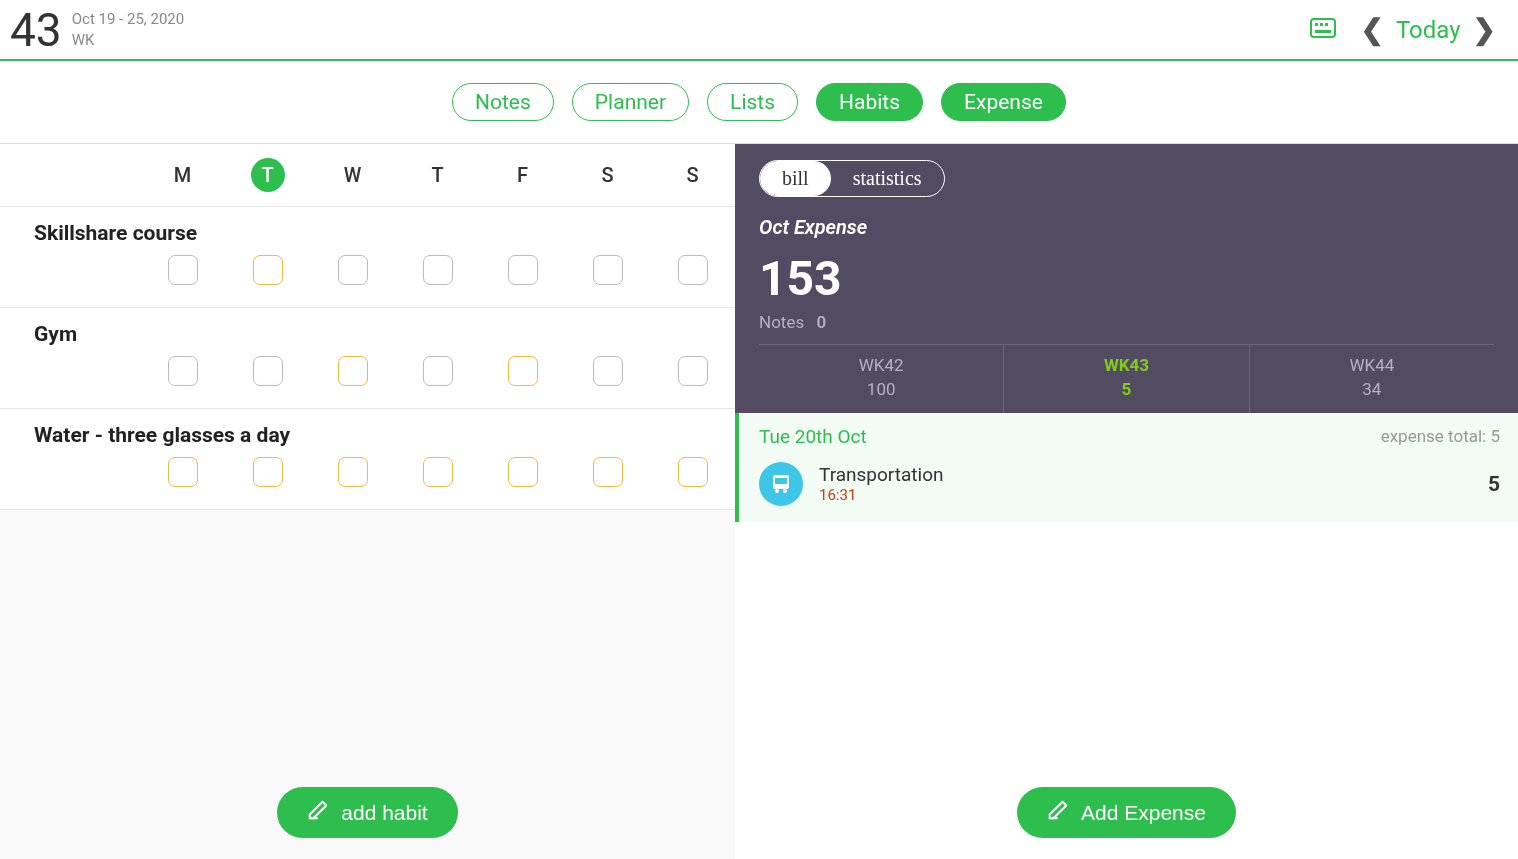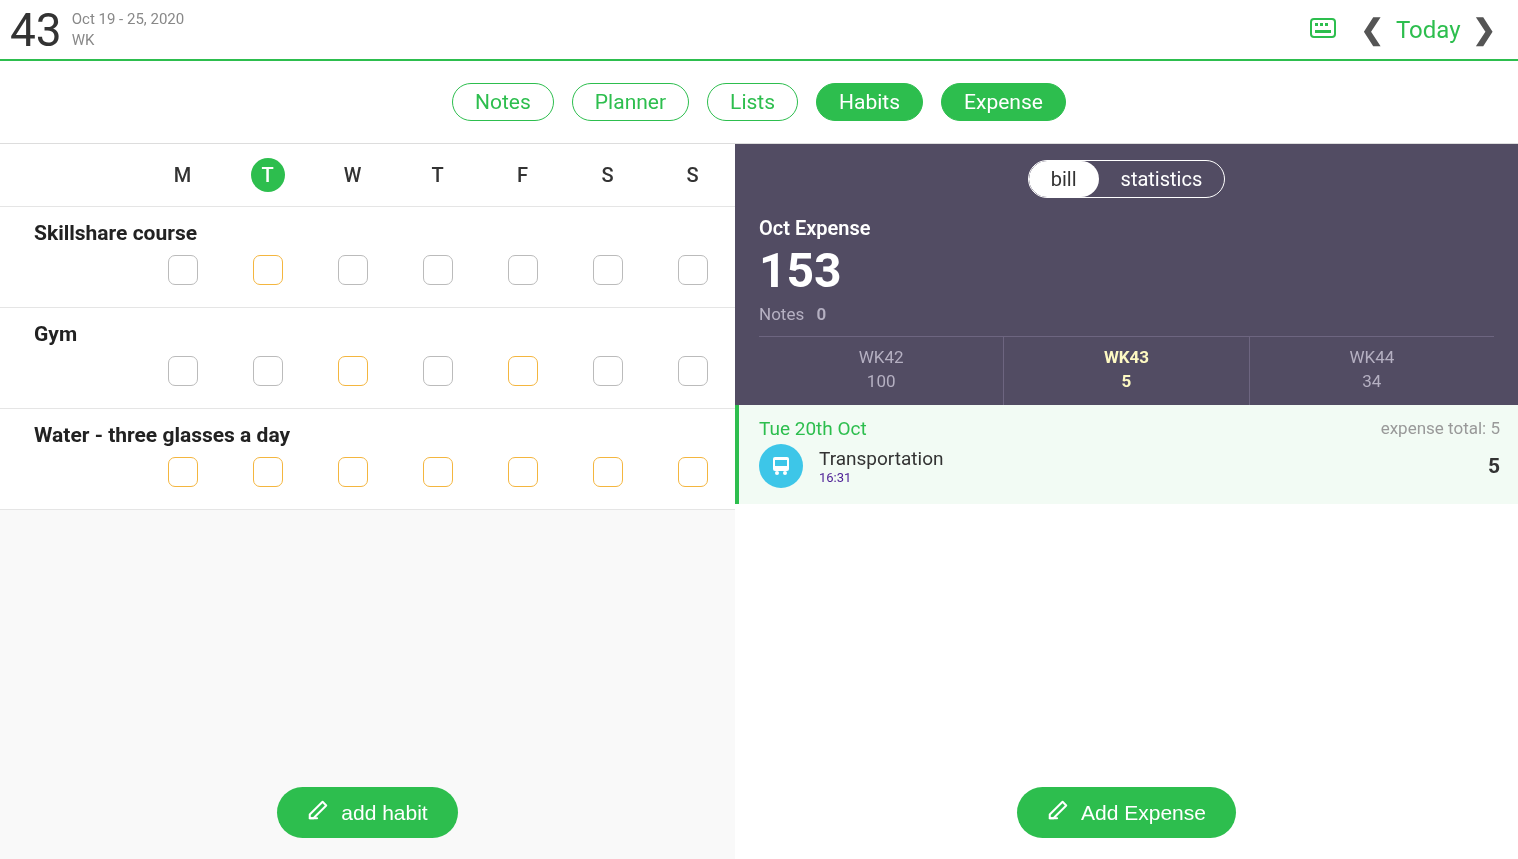--- a/index.html
+++ b/index.html
@@ -33,44 +33,44 @@
   .habit-title { font-size: 21px; font-weight: 700; color: #222; margin-bottom: 10px; }
   .check-row { display: flex; }
   .check-cell { width: 85px; text-align: center; }
   .checkbox { display: inline-block; width: 30px; height: 30px; border: 1.5px solid #bbb; border-radius: 7px; cursor: pointer; }
   .checkbox.orange { border-color: #f4b63f; }
 
   .left-footer { margin-top: auto; display:flex; justify-content:center; padding: 20px 0 28px; }
   .add-btn { display: inline-flex; align-items: center; gap: 12px; background: #2dbe4e; color: #fff; border: none; border-radius: 27px; padding: 12px 30px; font-size: 21px; cursor: pointer; }
 
   .right-top { background: #524c63; color: #fff; padding: 16px 24px 0; }
-  .toggle { display: flex; justify-content: center; margin-bottom: 18px; }
+  .toggle { display: flex; margin-bottom: 18px; font-family: Liberation Serif, serif; }
   .toggle-inner { border: 1.5px solid #fff; border-radius: 22px; display: flex; overflow: hidden; }
   .toggle-opt { padding: 6px 22px; font-size: 20px; cursor: pointer; color: #ffffff; }
   .toggle-opt.active { background: #fff; color: #333; border-radius: 22px; }
-  .month-label { font-size: 20px; font-weight: 600; margin-bottom: 5px; }
+  .month-label { font-size: 20px; font-weight: 600; margin-bottom: 14px; font-style: italic; }
   .month-total { font-size: 48px; font-weight: 700; line-height: 1.1; }
   .income-row { color: #b5b0c2; font-size: 17px; margin: 6px 0 12px; }
   .income-row .val { margin-left: 8px; font-weight: 600; }
   .weeks-strip { display: flex; border-top: 1px solid #6d6580; }
   .wk { flex: 1; text-align: center; padding: 10px 0 14px; border-right: 1px solid #6d6580; color: #b5b0c2; cursor: pointer; }
   .wk:last-child { border-right: none; }
-  .wk.current { color: #fef9c3; font-weight: 700; }
+  .wk.current { color: #84cc16; font-weight: 700; }
   .wk-label { font-size: 17px; }
   .wk-val { font-size: 17px; margin-top: 4px; }
 
   .day-section { border-left: 4px solid #2dbe4e; background: #f2fbf4; padding: 12px 18px 16px 20px; }
-  .day-head { display: flex; justify-content: space-between; align-items: center; margin-bottom: 4px; }
+  .day-head { display: flex; justify-content: space-between; align-items: center; margin-bottom: 14px; }
   .day-date { color: #2dbe4e; font-size: 19px; }
   .day-total { color: #999; font-size: 17px; }
   .entry { display: flex; align-items: center; gap: 16px; }
   .entry-icon { width: 44px; height: 44px; border-radius: 50%; background: #3dc6e8; display: flex; align-items: center; justify-content: center; color: #fff; }
   .entry-main { flex: 1; }
   .entry-cat { font-size: 19px; color: #333; }
-  .entry-time { font-size: 13px; color: #4c1d95; }
+  .entry-time { font-size: 15px; color: #c2410c; }
   .entry-amt { font-size: 21px; font-weight: 700; }
 
   .right-footer { margin-top: auto; display:flex; justify-content:center; padding: 20px 0 28px; }
 </style>
 </head>
 <body>
 
 <div class="header">
   <div class="week-num">43</div>
   <div class="header-meta">

